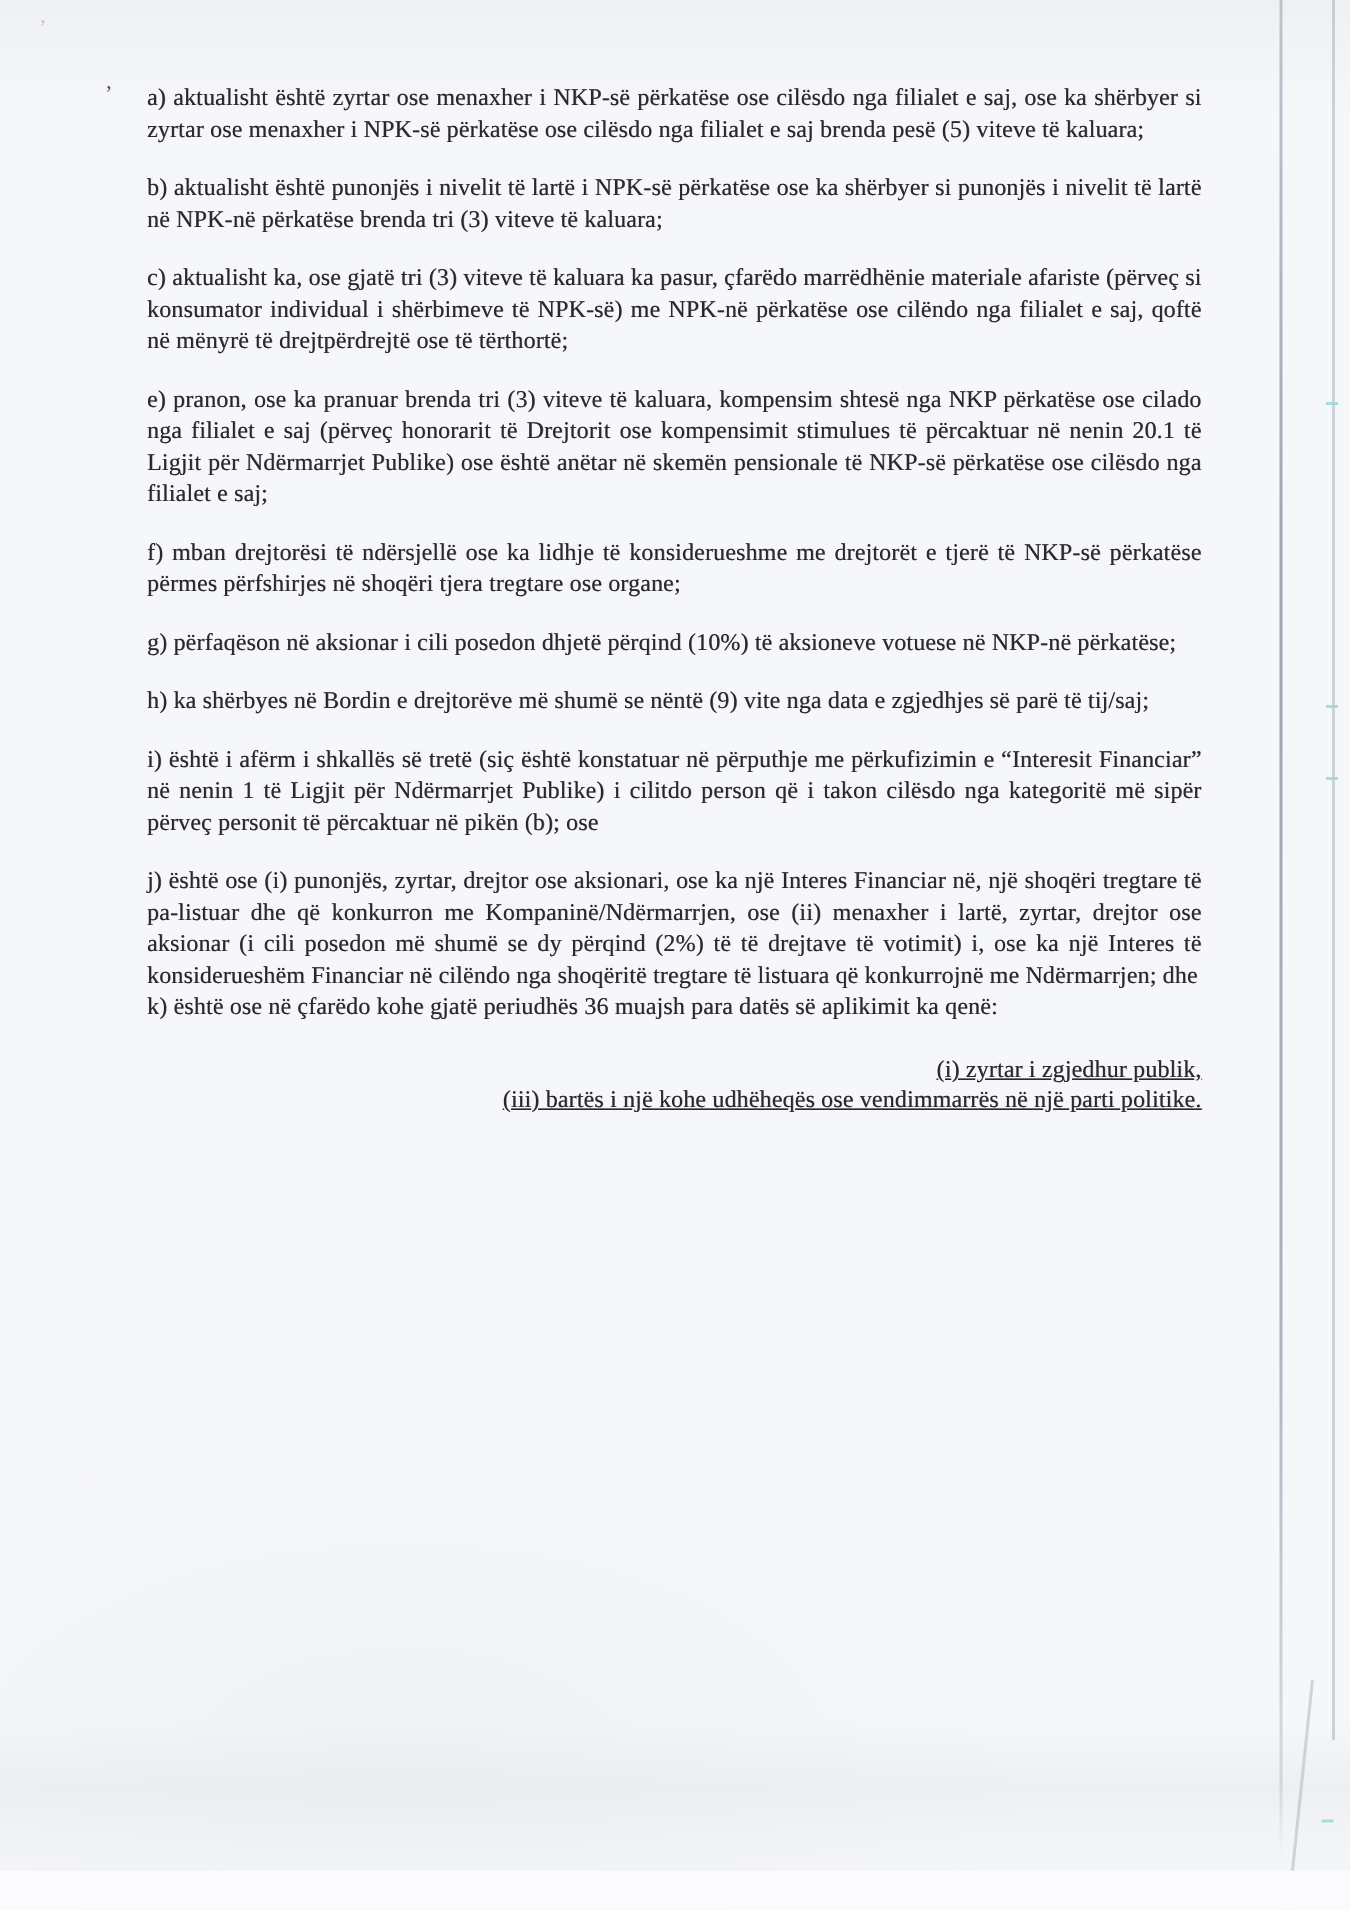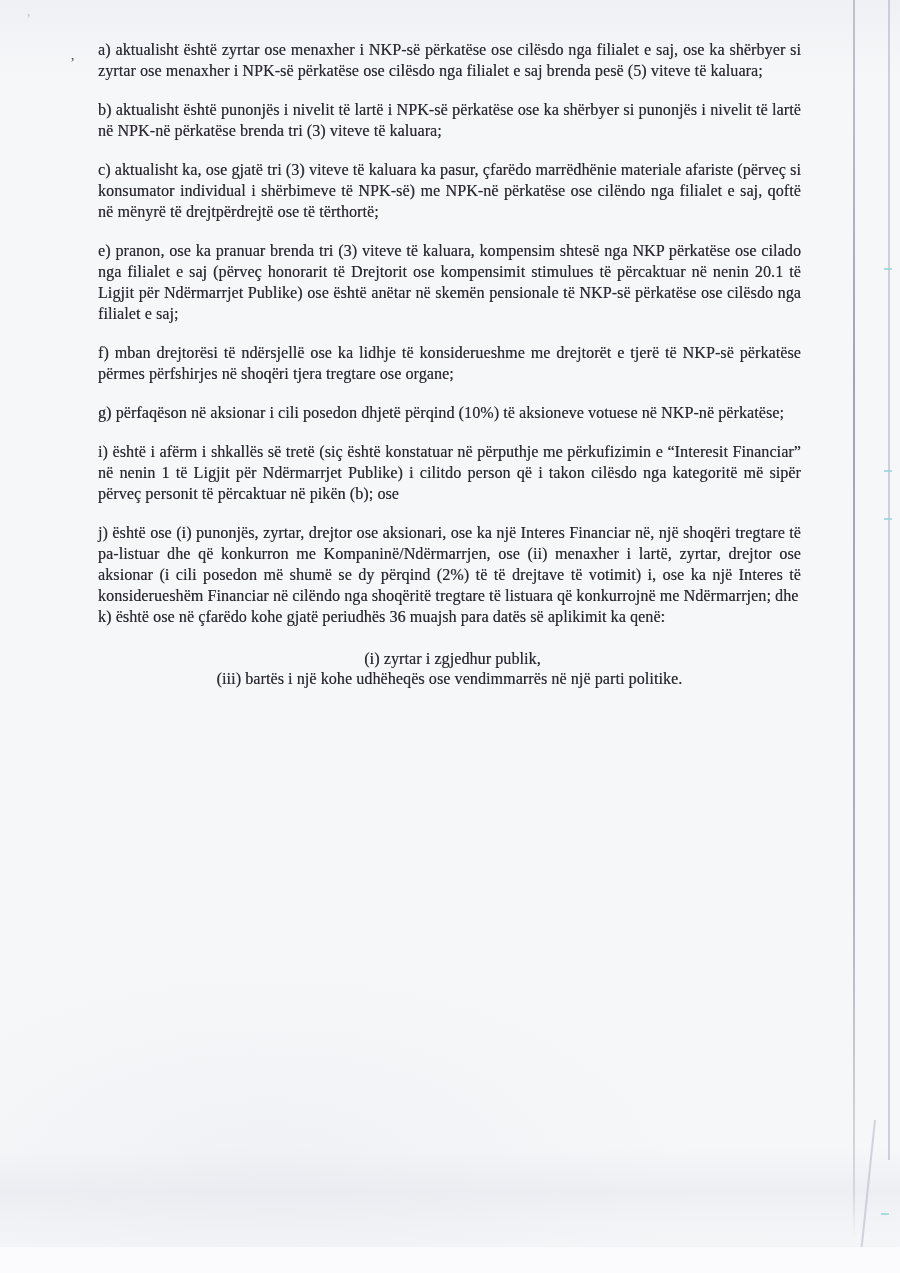--- a/index.html
+++ b/index.html
@@ -17,37 +17,38 @@
     overflow: hidden;
     background-color: #f6f7f9;
     background-image:
       linear-gradient(180deg, rgba(232,235,240,0.55) 0%, rgba(246,247,249,0) 6%),
       linear-gradient(0deg, rgba(238,240,244,0.6) 0%, rgba(246,247,249,0) 4%),
       radial-gradient(ellipse 600px 300px at 30% 92%, rgba(228,231,237,0.35), rgba(246,247,249,0) 70%);
   }
   .text-block {
     position: absolute;
     left: 98px;
-    top: 39px;
+    top: 55px;
     width: 703px;
     color: #2a2730;
     font-size: 16px;
     line-height: 21px;
     text-align: justify;
     letter-spacing: 0.1px;
     text-shadow: 0.3px 0 0 rgba(42,39,48,0.55);
   }
   .text-block p {
     margin: 0 0 18px 0;
   }
   p.clause-j { margin-bottom: 0; }
   p.clause-k { margin-bottom: 22px; }
   .k-sublist {
     margin: 0 0 20px 0;
-    text-align: center;
+    text-align: right;
+    text-decoration: underline;
   }
   .k-sublist p {
     margin: 0;
     line-height: 20px;
   }
   .k-sublist p.first { padding-left: 6px; }
   p.clause-l { margin-bottom: 0; }
 
   
   .scan-line-inner {
@@ -127,20 +128,21 @@
   <span class="stray-mark mark-2">’</span>
   <span class="stray-mark mark-1">’</span>
 
   <div class="text-block">
     <p class="clause-a">a) aktualisht është zyrtar ose menaxher i NKP-së përkatëse ose cilësdo nga filialet e saj, ose ka shërbyer si zyrtar ose menaxher i NPK-së përkatëse ose cilësdo nga filialet e saj brenda pesë (5) viteve të kaluara;</p>
     <p class="clause-b">b) aktualisht është punonjës i nivelit të lartë i NPK-së përkatëse ose ka shërbyer si punonjës i nivelit të lartë në NPK-në përkatëse brenda tri (3) viteve të kaluara;</p>
     <p class="clause-c">c) aktualisht ka, ose gjatë tri (3) viteve të kaluara ka pasur, çfarëdo marrëdhënie materiale afariste (përveç si konsumator individual i shërbimeve të NPK-së) me NPK-në përkatëse ose cilëndo nga filialet e saj, qoftë në mënyrë të drejtpërdrejtë ose të tërthortë;</p>
     <p class="clause-e">e) pranon, ose ka pranuar brenda tri (3) viteve të kaluara, kompensim shtesë nga NKP përkatëse ose cilado nga filialet e saj (përveç honorarit të Drejtorit ose kompensimit stimulues të përcaktuar në nenin 20.1 të Ligjit për Ndërmarrjet Publike) ose është anëtar në skemën pensionale të NKP-së përkatëse ose cilësdo nga filialet e saj;</p>
     <p class="clause-f">f) mban drejtorësi të ndërsjellë ose ka lidhje të konsiderueshme me drejtorët e tjerë të NKP-së përkatëse përmes përfshirjes në shoqëri tjera tregtare ose organe;</p>
     <p class="clause-g">g) përfaqëson në aksionar i cili posedon dhjetë përqind (10%) të aksioneve votuese në NKP-në përkatëse;</p>
+    <p class="clause-h">h) ka shërbyes në Bordin e drejtorëve më shumë se nëntë (9) vite nga data e zgjedhjes së parë të tij/saj;</p>
     <p class="clause-i">i) është i afërm i shkallës së tretë (siç është konstatuar në përputhje me përkufizimin e “Interesit Financiar” në nenin 1 të Ligjit për Ndërmarrjet Publike) i cilitdo person që i takon cilësdo nga kategoritë më sipër përveç personit të përcaktuar në pikën (b); ose</p>
     <p class="clause-j">j) është ose (i) punonjës, zyrtar, drejtor ose aksionari, ose ka një Interes Financiar në, një shoqëri tregtare të pa-listuar dhe që konkurron me Kompaninë/Ndërmarrjen, ose (ii) menaxher i lartë, zyrtar, drejtor ose aksionar (i cili posedon më shumë se dy përqind (2%) të të drejtave të votimit) i, ose ka një Interes të konsiderueshëm Financiar në cilëndo nga shoqëritë tregtare të listuara që konkurrojnë me Ndërmarrjen; dhe</p>
     <p class="clause-k">k) është ose në çfarëdo kohe gjatë periudhës 36 muajsh para datës së aplikimit ka qenë:</p>
     <div class="k-sublist">
       <p class="first">(i) zyrtar i zgjedhur publik,</p>
       <p>(iii) bartës i një kohe udhëheqës ose vendimmarrës në një parti politike.</p>
     </div>
   </div>
 
   <div class="bottom-band"></div>

